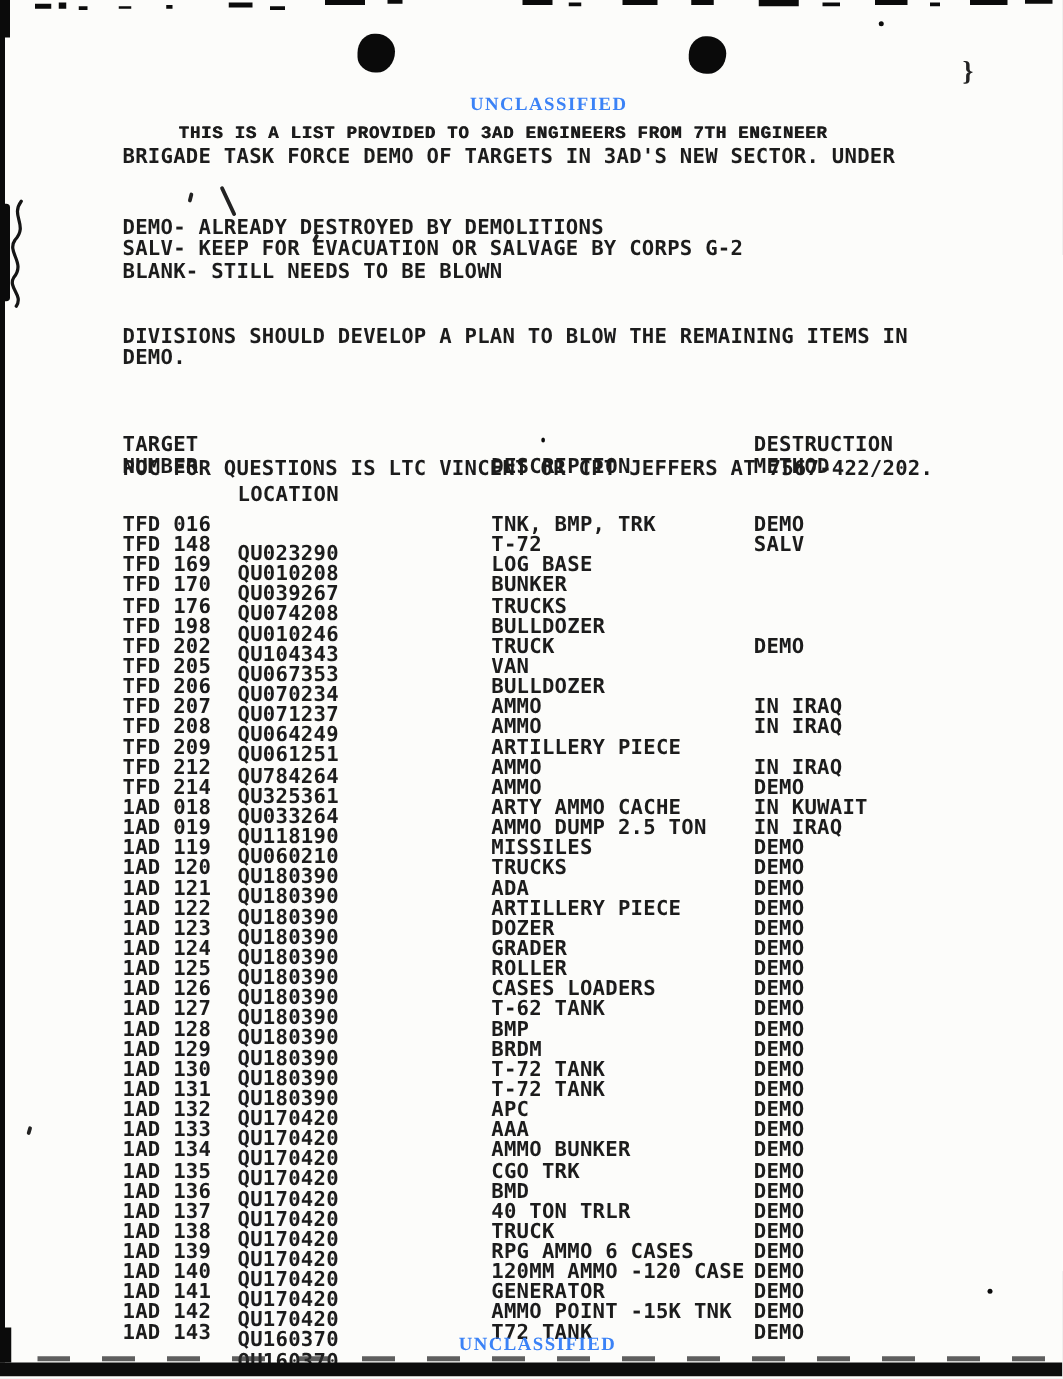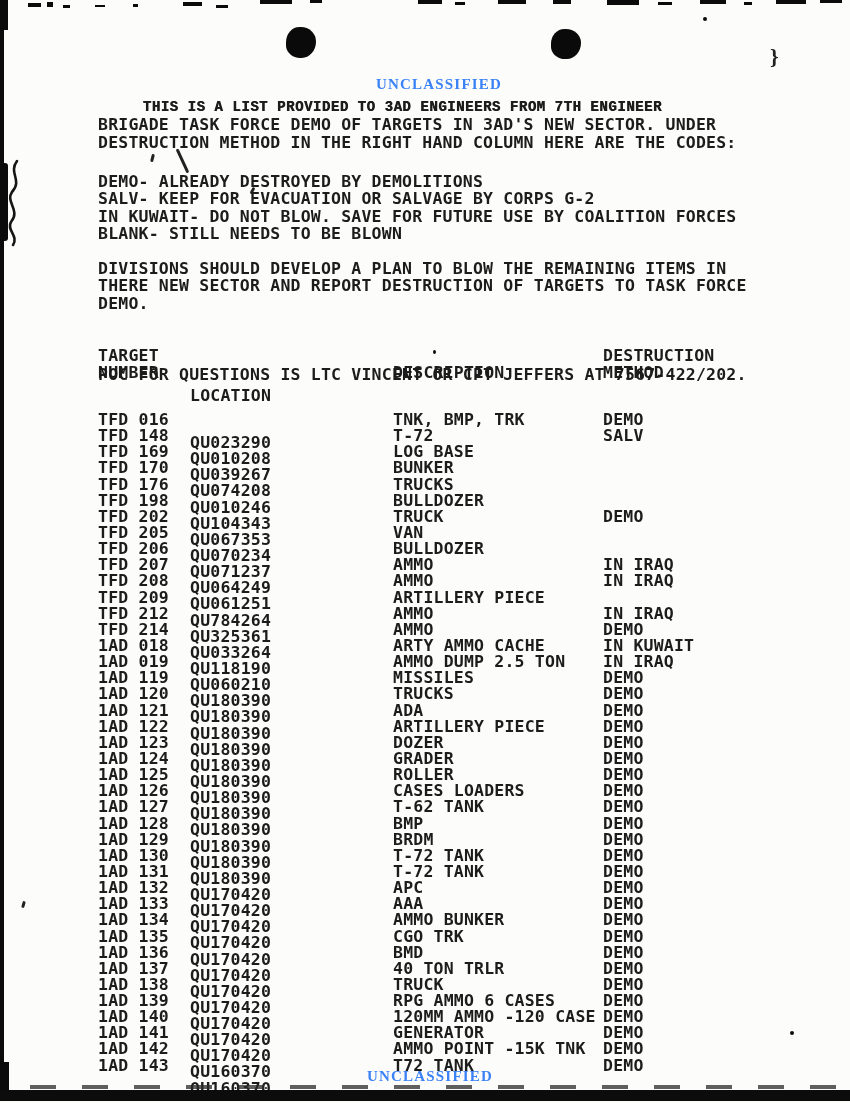--- a/index.html
+++ b/index.html
@@ -79,30 +79,30 @@
     <path d="M14,3 C5,15 20,22 9,34 C2,44 18,52 8,64 C3,72 16,78 10,87" fill="none" stroke="#151515" stroke-width="2.6" stroke-linecap="round"></path>
   </svg>
 
   <div class="hole" style="left:286px;top:27px;width:30px;height:31px;"></div>
   <div class="hole" style="left:551px;top:29px;width:30px;height:30px;"></div>
 
   <div class="brace-mark">}</div>
 
   <div class="serif-title doc-title">UNCLASSIFIED</div>
 
-  <div class="block mono intro" style="top:99px;"><div class="line">     THIS IS A LIST PROVIDED TO 3AD ENGINEERS FROM 7TH ENGINEER</div><div class="line">BRIGADE TASK FORCE DEMO OF TARGETS IN 3AD'S NEW SECTOR. UNDER</div><div class="line">DESTRUCTION METHOD IN THE RIGHT HAND COLUMN HERE ARE THE CODES:</div></div>
+  <div class="block mono intro" style="top:99px;"><div class="line">     THIS IS A LIST PROVIDED TO 3AD ENGINEERS FROM 7TH ENGINEER</div><div class="line">BRIGADE TASK FORCE DEMO OF TARGETS IN 3AD'S NEW SECTOR. UNDER</div></div>
 
   <div class="pen" style="left:151px;top:154px;width:3px;height:8px;transform:rotate(14deg);"></div>
   <div class="pen" style="left:181px;top:148px;width:2.5px;height:26px;transform:rotate(-25deg);"></div>
 
-  <div class="block mono" style="top:173px;"><div class="line">DEMO- ALREADY DESTROYED BY DEMOLITIONS</div><div class="line">SALV- KEEP FOR EVACUATION OR SALVAGE BY CORPS G-2</div><div class="line">IN KUWAIT- DO NOT BLOW. SAVE FOR FUTURE USE BY COALITION FORCES</div><div class="line">BLANK- STILL NEEDS TO BE BLOWN</div></div>
+  <div class="block mono" style="top:173px;"><div class="line">DEMO- ALREADY DESTROYED BY DEMOLITIONS</div><div class="line">SALV- KEEP FOR EVACUATION OR SALVAGE BY CORPS G-2</div><div class="line">BLANK- STILL NEEDS TO BE BLOWN</div></div>
 
   <div class="pen" style="left:251px;top:187px;width:2.5px;height:7px;transform:rotate(28deg);"></div>
 
-  <div class="block mono" style="top:260px;"><div class="line">DIVISIONS SHOULD DEVELOP A PLAN TO BLOW THE REMAINING ITEMS IN</div><div class="line">THERE NEW SECTOR AND REPORT DESTRUCTION OF TARGETS TO TASK FORCE</div><div class="line">DEMO.</div></div>
+  <div class="block mono" style="top:260px;"><div class="line">DIVISIONS SHOULD DEVELOP A PLAN TO BLOW THE REMAINING ITEMS IN</div><div class="line">DEMO.</div></div>
 
   <div class="block mono" style="top:328px;">
     <div class="line">POC FOR QUESTIONS IS LTC VINCENT OR CPT JEFFERS AT 7567-422/202.</div>
   </div>
 
   <div class="artifact" style="left:433px;top:350px;width:3px;height:4px;border-radius:50%;"></div>
 
   <div class="thead mono"><div class="trow">
       <span class="col-target">TARGET</span>
       <span class="col-location"></span>

